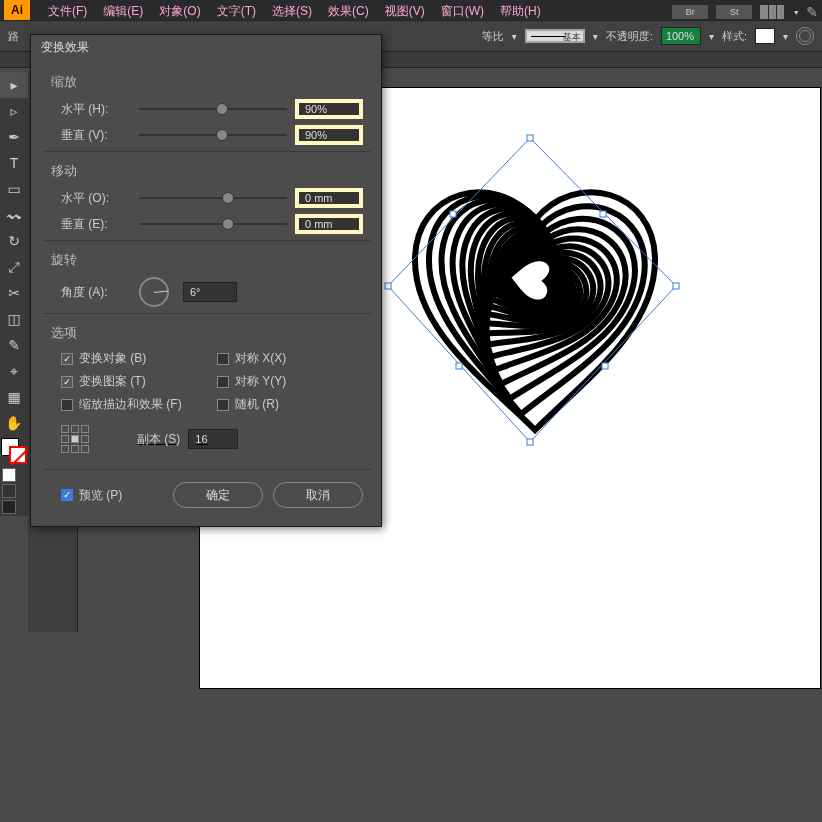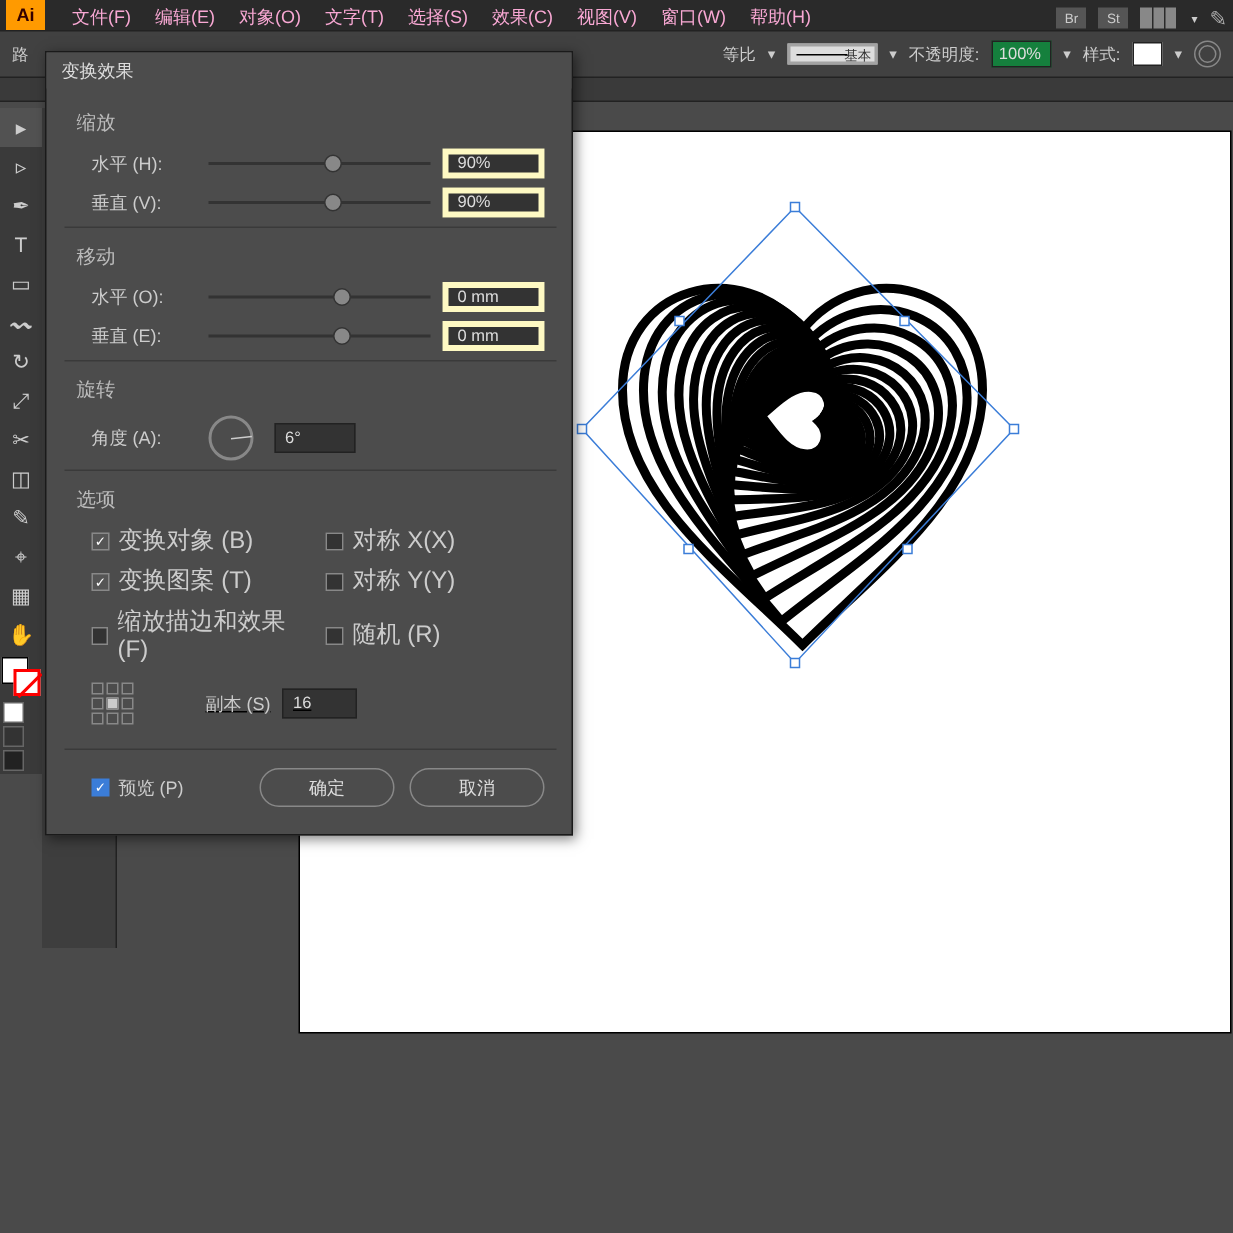--- a/index.html
+++ b/index.html
@@ -3,21 +3,21 @@
 <meta charset="utf-8">
 <style>
 * { box-sizing: border-box; margin: 0; padding: 0; font-family: "Microsoft YaHei", sans-serif; }
 body { width: 822px; height: 822px; background: #4a4a4a; overflow: hidden; position: relative; }
 
 
 .app-bar { height: 20px; background: #2a2a2a; display: flex; align-items: flex-end; padding: 0 4px; gap: 0; }
 .app-logo { width: 26px; height: 20px; background: #ff9a00; color: #330000; font-weight: bold; font-size: 12px; display: flex; align-items: center; justify-content: center; margin-right: 10px; }
 .menu-item { color: #f9a8d4; font-size: 12px; padding: 0 8px; cursor: pointer; margin-top: 15px; }
 .menu-right { margin-left: auto; display: flex; gap: 8px; align-items: center; }
-.menu-icon { width: 20px; height: 14px; background: #555; color: #ccc; font-size: 9px; display: flex; align-items: center; justify-content: center; }
+.menu-icon { width: 36px; height: 14px; background: #555; color: #ccc; font-size: 9px; display: flex; align-items: center; justify-content: center; }
 .layout-icon { width: 24px; height: 14px; display: flex; gap: 1px; }
 .layout-icon span { flex: 1; background: #888; }
 .dropdown-arrow { color: #ccc; font-size: 8px; margin-left: 2px; }
 .feather { color: #aaa; font-size: 14px; }
 
 
 .control-bar { height: 32px; background: #414141; border-top: 1px solid #222; border-bottom: 1px solid #222; display: flex; align-items: center; padding: 0 8px; gap: 8px; }
 .control-label { color: #ccc; font-size: 11px; }
 .stroke-preview { width: 60px; height: 14px; background: #ddd; position: relative; border: 2px solid #a3a3a3; }
 .stroke-preview::after { content: ""; position: absolute; left: 4px; right: 18px; top: 50%; height: 1px; background: #000; }
@@ -63,21 +63,21 @@
 .slider-thumb { position: absolute; top: 2px; width: 12px; height: 12px; border-radius: 50%; background: #888; border: 1px solid #333; }
 .val-input { width: 68px; height: 20px; background: #333; border: 4px solid #fef9c3; color: #ddd; font-size: 11px; padding: 0 6px; }
 
 
 .dial { width: 30px; height: 30px; border: 2px solid #888; border-radius: 50%; position: relative; }
 .dial-line { position: absolute; left: 50%; top: 50%; width: 14px; height: 1px; background: #ccc; transform-origin: left center; transform: rotate(-6deg); }
 .angle-input { width: 54px; height: 20px; background: #333; border: 1px solid #222; color: #ddd; font-size: 11px; padding: 0 6px; margin-left: 6px; }
 
 
 .options { display: grid; grid-template-columns: 1fr 1fr; gap: 6px 10px; margin-top: 4px; }
-.check { display: flex; align-items: center; gap: 6px; color: #ccc; font-size: 16px; }
+.check { display: flex; align-items: center; gap: 6px; color: #ccc; font-size: 12px; }
 .checkbox { width: 12px; height: 12px; border: 1px solid #888; background: #333; display: flex; align-items: center; justify-content: center; font-size: 10px; color: #fff; }
 .checkbox.checked { background: #555; }
 .checkbox.checked::after { content: "✓"; font-size: 9px; }
 
 
 .anchor-grid { display: inline-grid; grid-template-columns: repeat(3, 8px); grid-template-rows: repeat(3, 8px); gap: 2px; margin-right: 40px; }
 .anchor-cell { width: 8px; height: 8px; border: 1px solid #888; }
 .anchor-cell.sel { background: #ccc; }
 .copies-row { display: flex; align-items: center; gap: 8px; margin-top: 12px; text-decoration: underline; }
 .copies-label { color: #ccc; font-size: 12px; }

